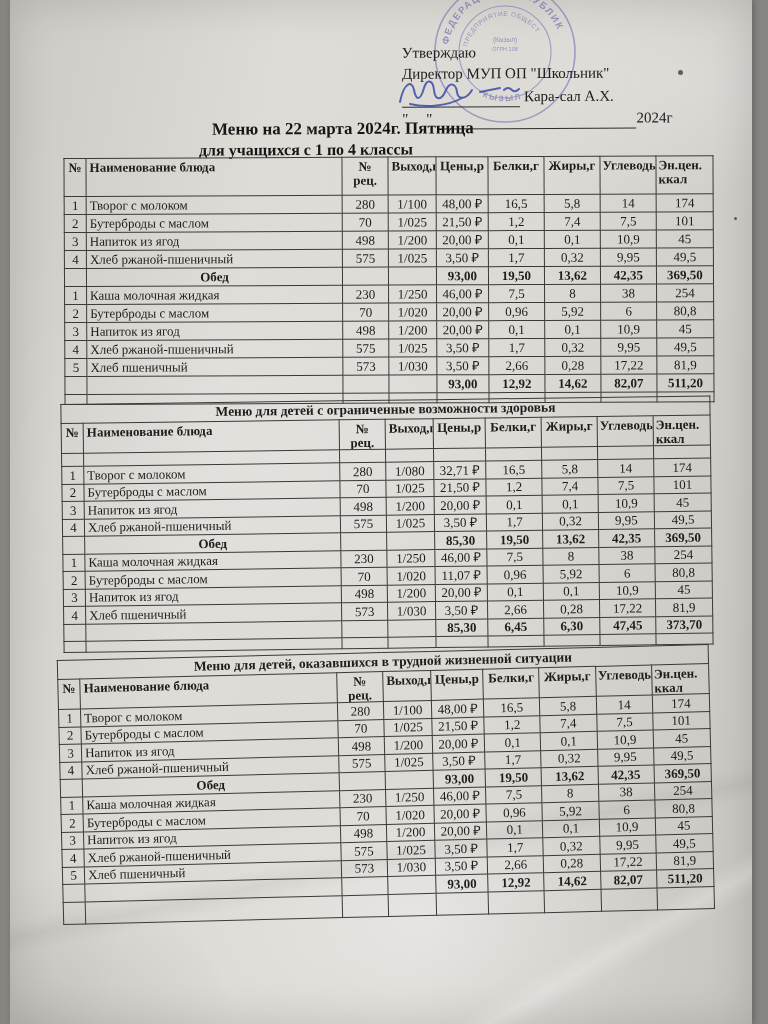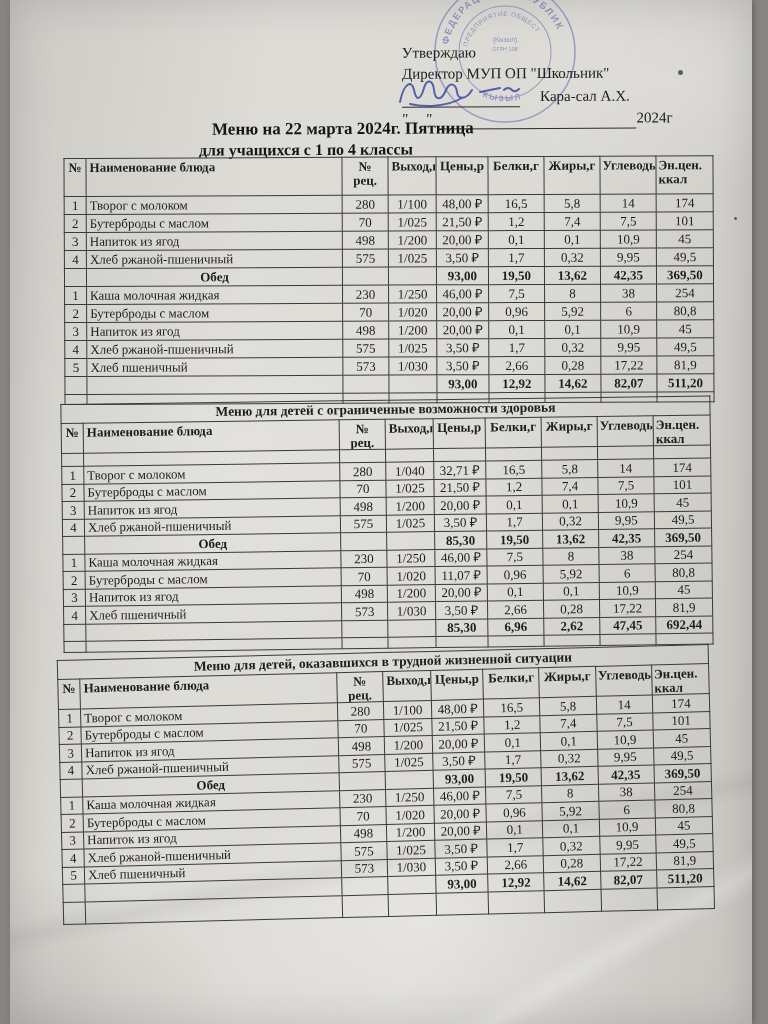--- a/index.html
+++ b/index.html
@@ -101,21 +101,21 @@
   <text font-family="Liberation Sans, sans-serif" font-size="8" letter-spacing="2" fill="#5f54a8" font-weight="bold">
     <textPath href="#arcBottom" startOffset="34%">КЫЗЫЛ</textPath>
   </text>
 </svg>
 
 <div class="approval">
   <div>Утверждаю</div>
   <div>Директор МУП ОП "Школьник"</div>
   <div class="sig-row">
     <span class="sig-underline"></span>
-    <span style="margin-left:20px;font-family:Liberation Serif, serif;">Кара-сал А.Х.</span>
+    <span style="margin-left:4px;font-family:Liberation Serif, serif;">Кара-сал А.Х.</span>
   </div>
   <div class="year-row">
     <span class="q">"</span>
     <span class="q" style="margin-left:18px;">"</span>
     <span class="year-underline"></span>
     <span>2024г</span>
   </div>
 </div>
 
 <svg class="sig-svg" width="150" height="40" viewBox="0 0 150 40">
@@ -328,21 +328,21 @@
           <td class="c4"></td>
           <td class="c5"></td>
           <td class="c6"></td>
           <td class="c7"></td>
           <td class="c8"></td>
         </tr>
         <tr class="item-row">
           <td class="c0">1</td>
           <td class="c1 name-c">Творог с молоком</td>
           <td class="c2">280</td>
-          <td class="c3">1/040</td>
+          <td class="c3">1/080</td>
           <td class="c4">32,71 ₽</td>
           <td class="c5">16,5</td>
           <td class="c6">5,8</td>
           <td class="c7">14</td>
           <td class="c8">174</td>
         </tr>
         <tr class="item-row">
           <td class="c0">2</td>
           <td class="c1 name-c">Бутерброды с маслом</td>
           <td class="c2">70</td>
@@ -429,24 +429,24 @@
           <td class="c6">0,28</td>
           <td class="c7">17,22</td>
           <td class="c8">81,9</td>
         </tr>
         <tr class="bold-row">
           <td class="c0"></td>
           <td class="c1 name-c"></td>
           <td class="c2"></td>
           <td class="c3"></td>
           <td class="c4">85,30</td>
-          <td class="c5">6,96</td>
-          <td class="c6">2,62</td>
+          <td class="c5">6,45</td>
+          <td class="c6">6,30</td>
           <td class="c7">47,45</td>
-          <td class="c8">692,44</td>
+          <td class="c8">373,70</td>
         </tr>
         <tr class="spacer-row" style="height:11px">
           <td class="c0"></td>
           <td class="c1 name-c"></td>
           <td class="c2"></td>
           <td class="c3"></td>
           <td class="c4"></td>
           <td class="c5"></td>
           <td class="c6"></td>
           <td class="c7"></td>

